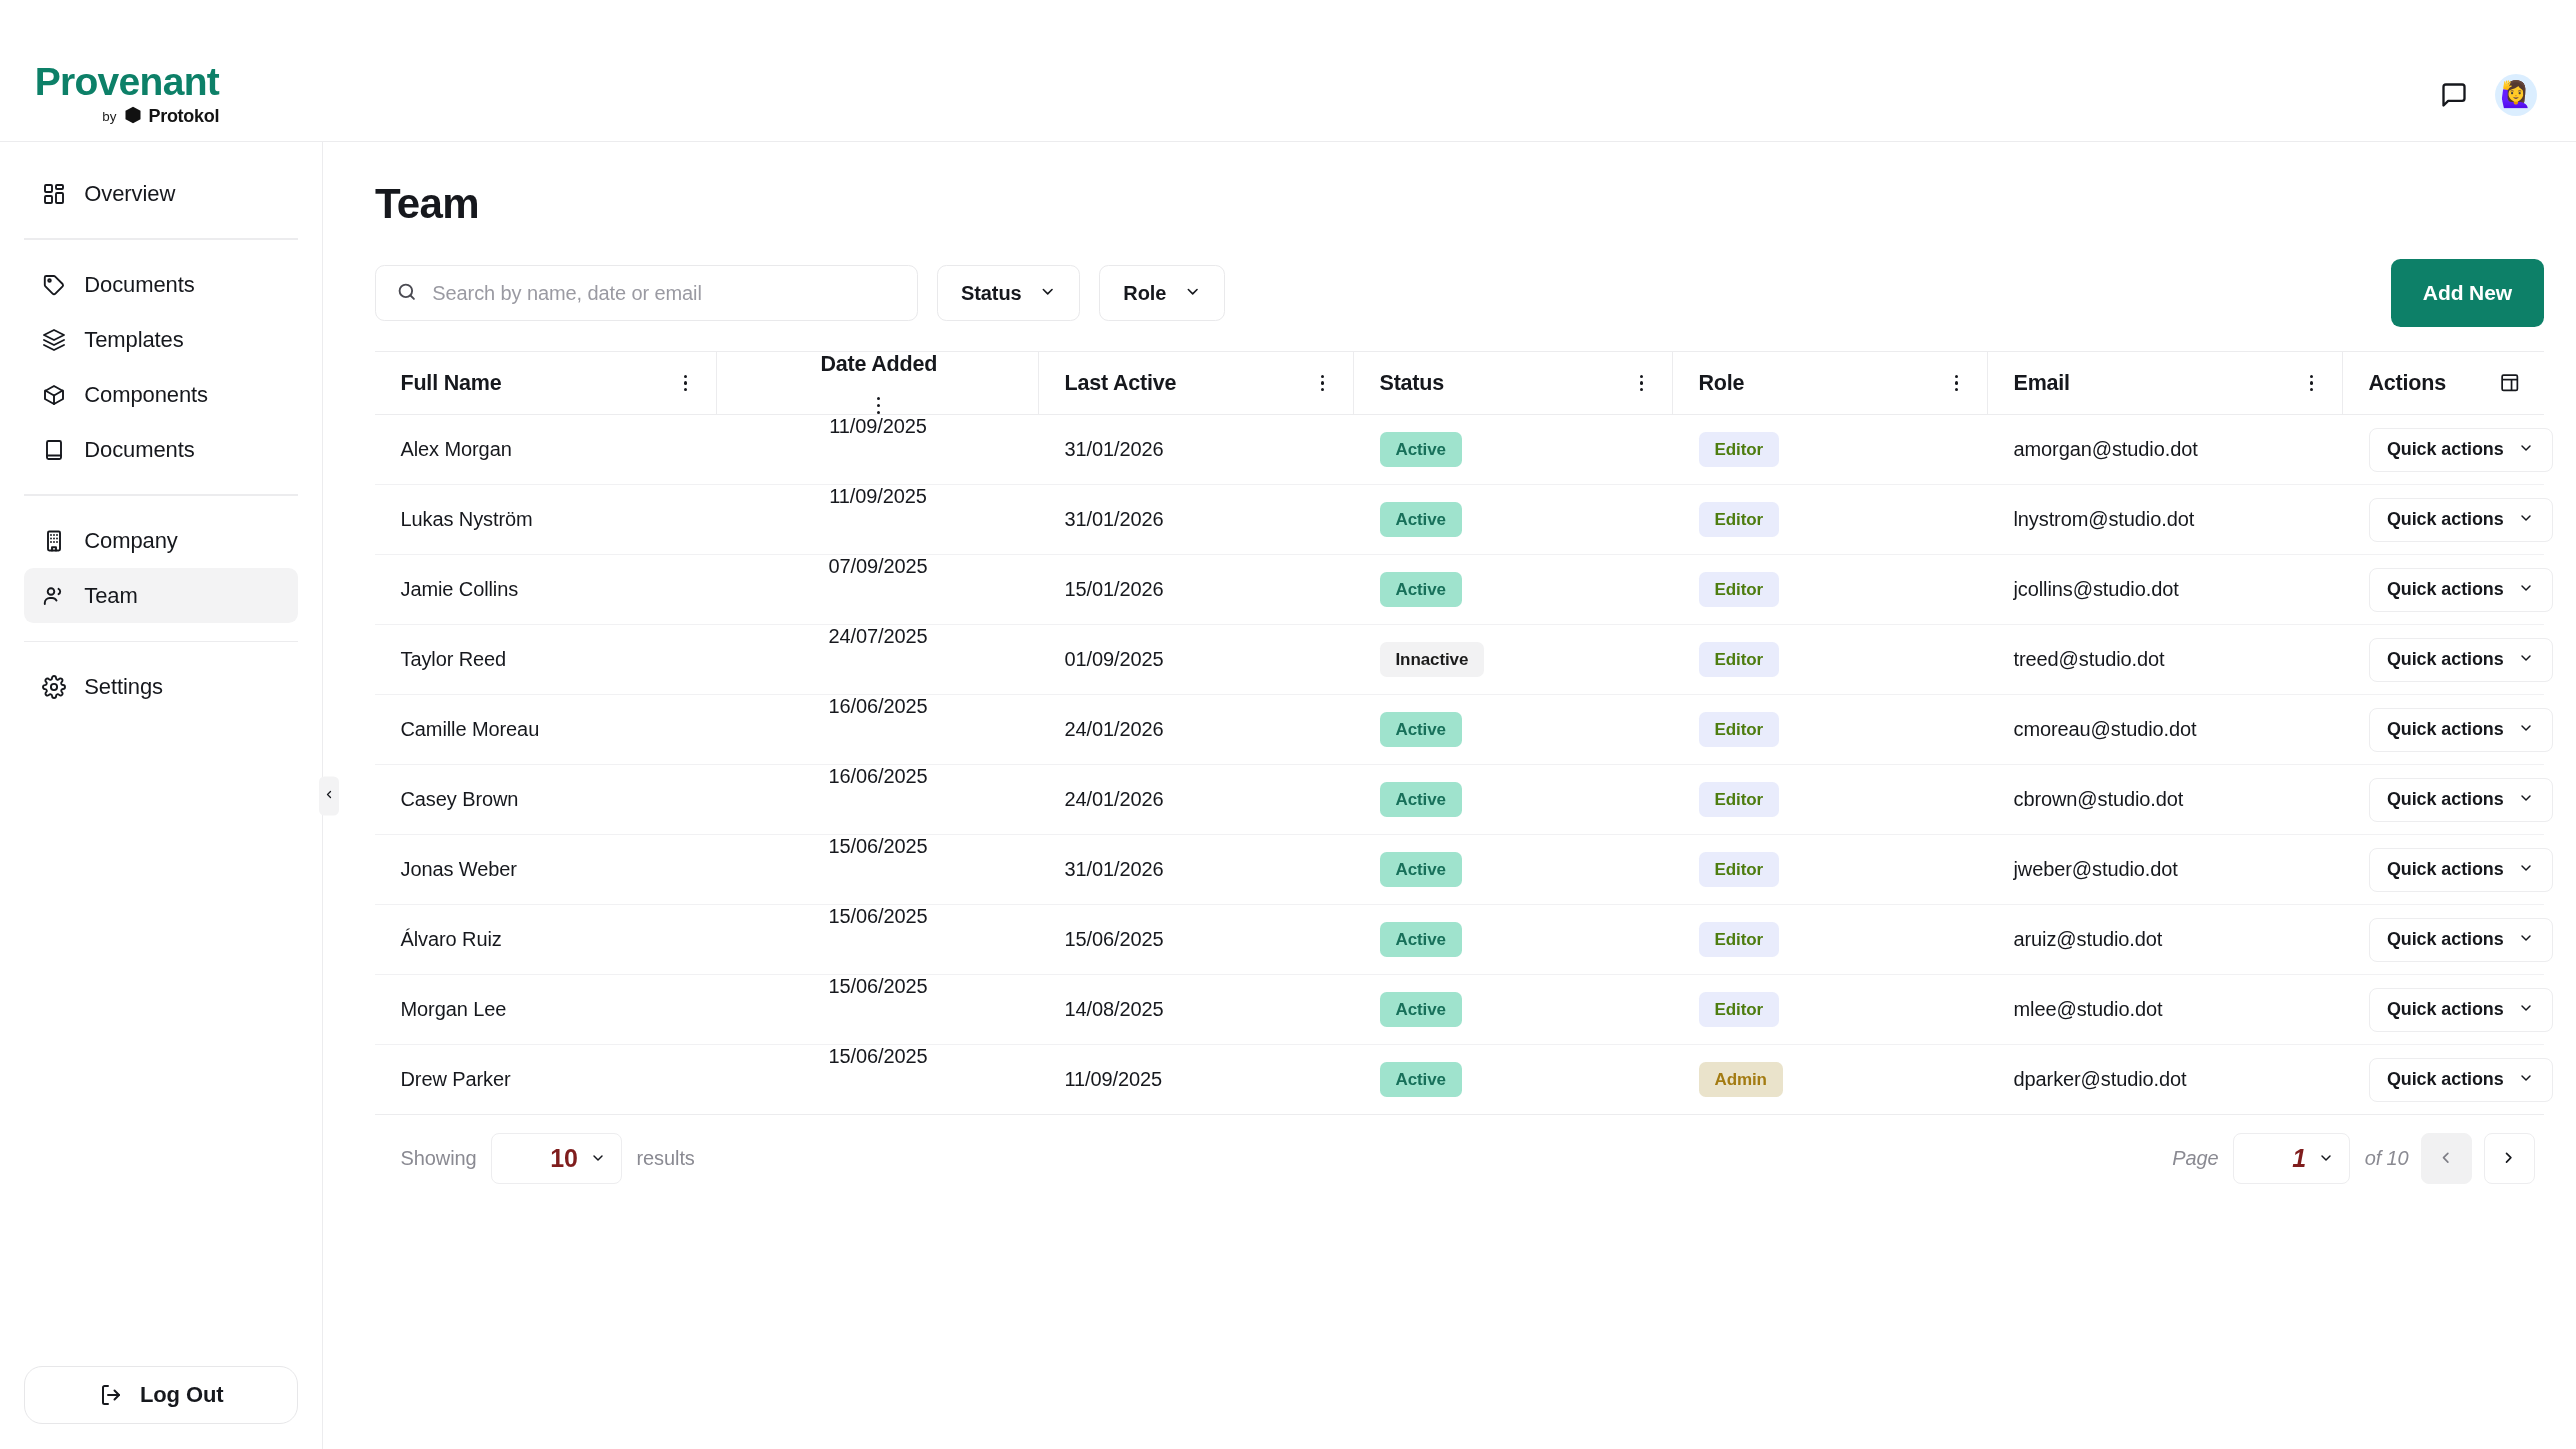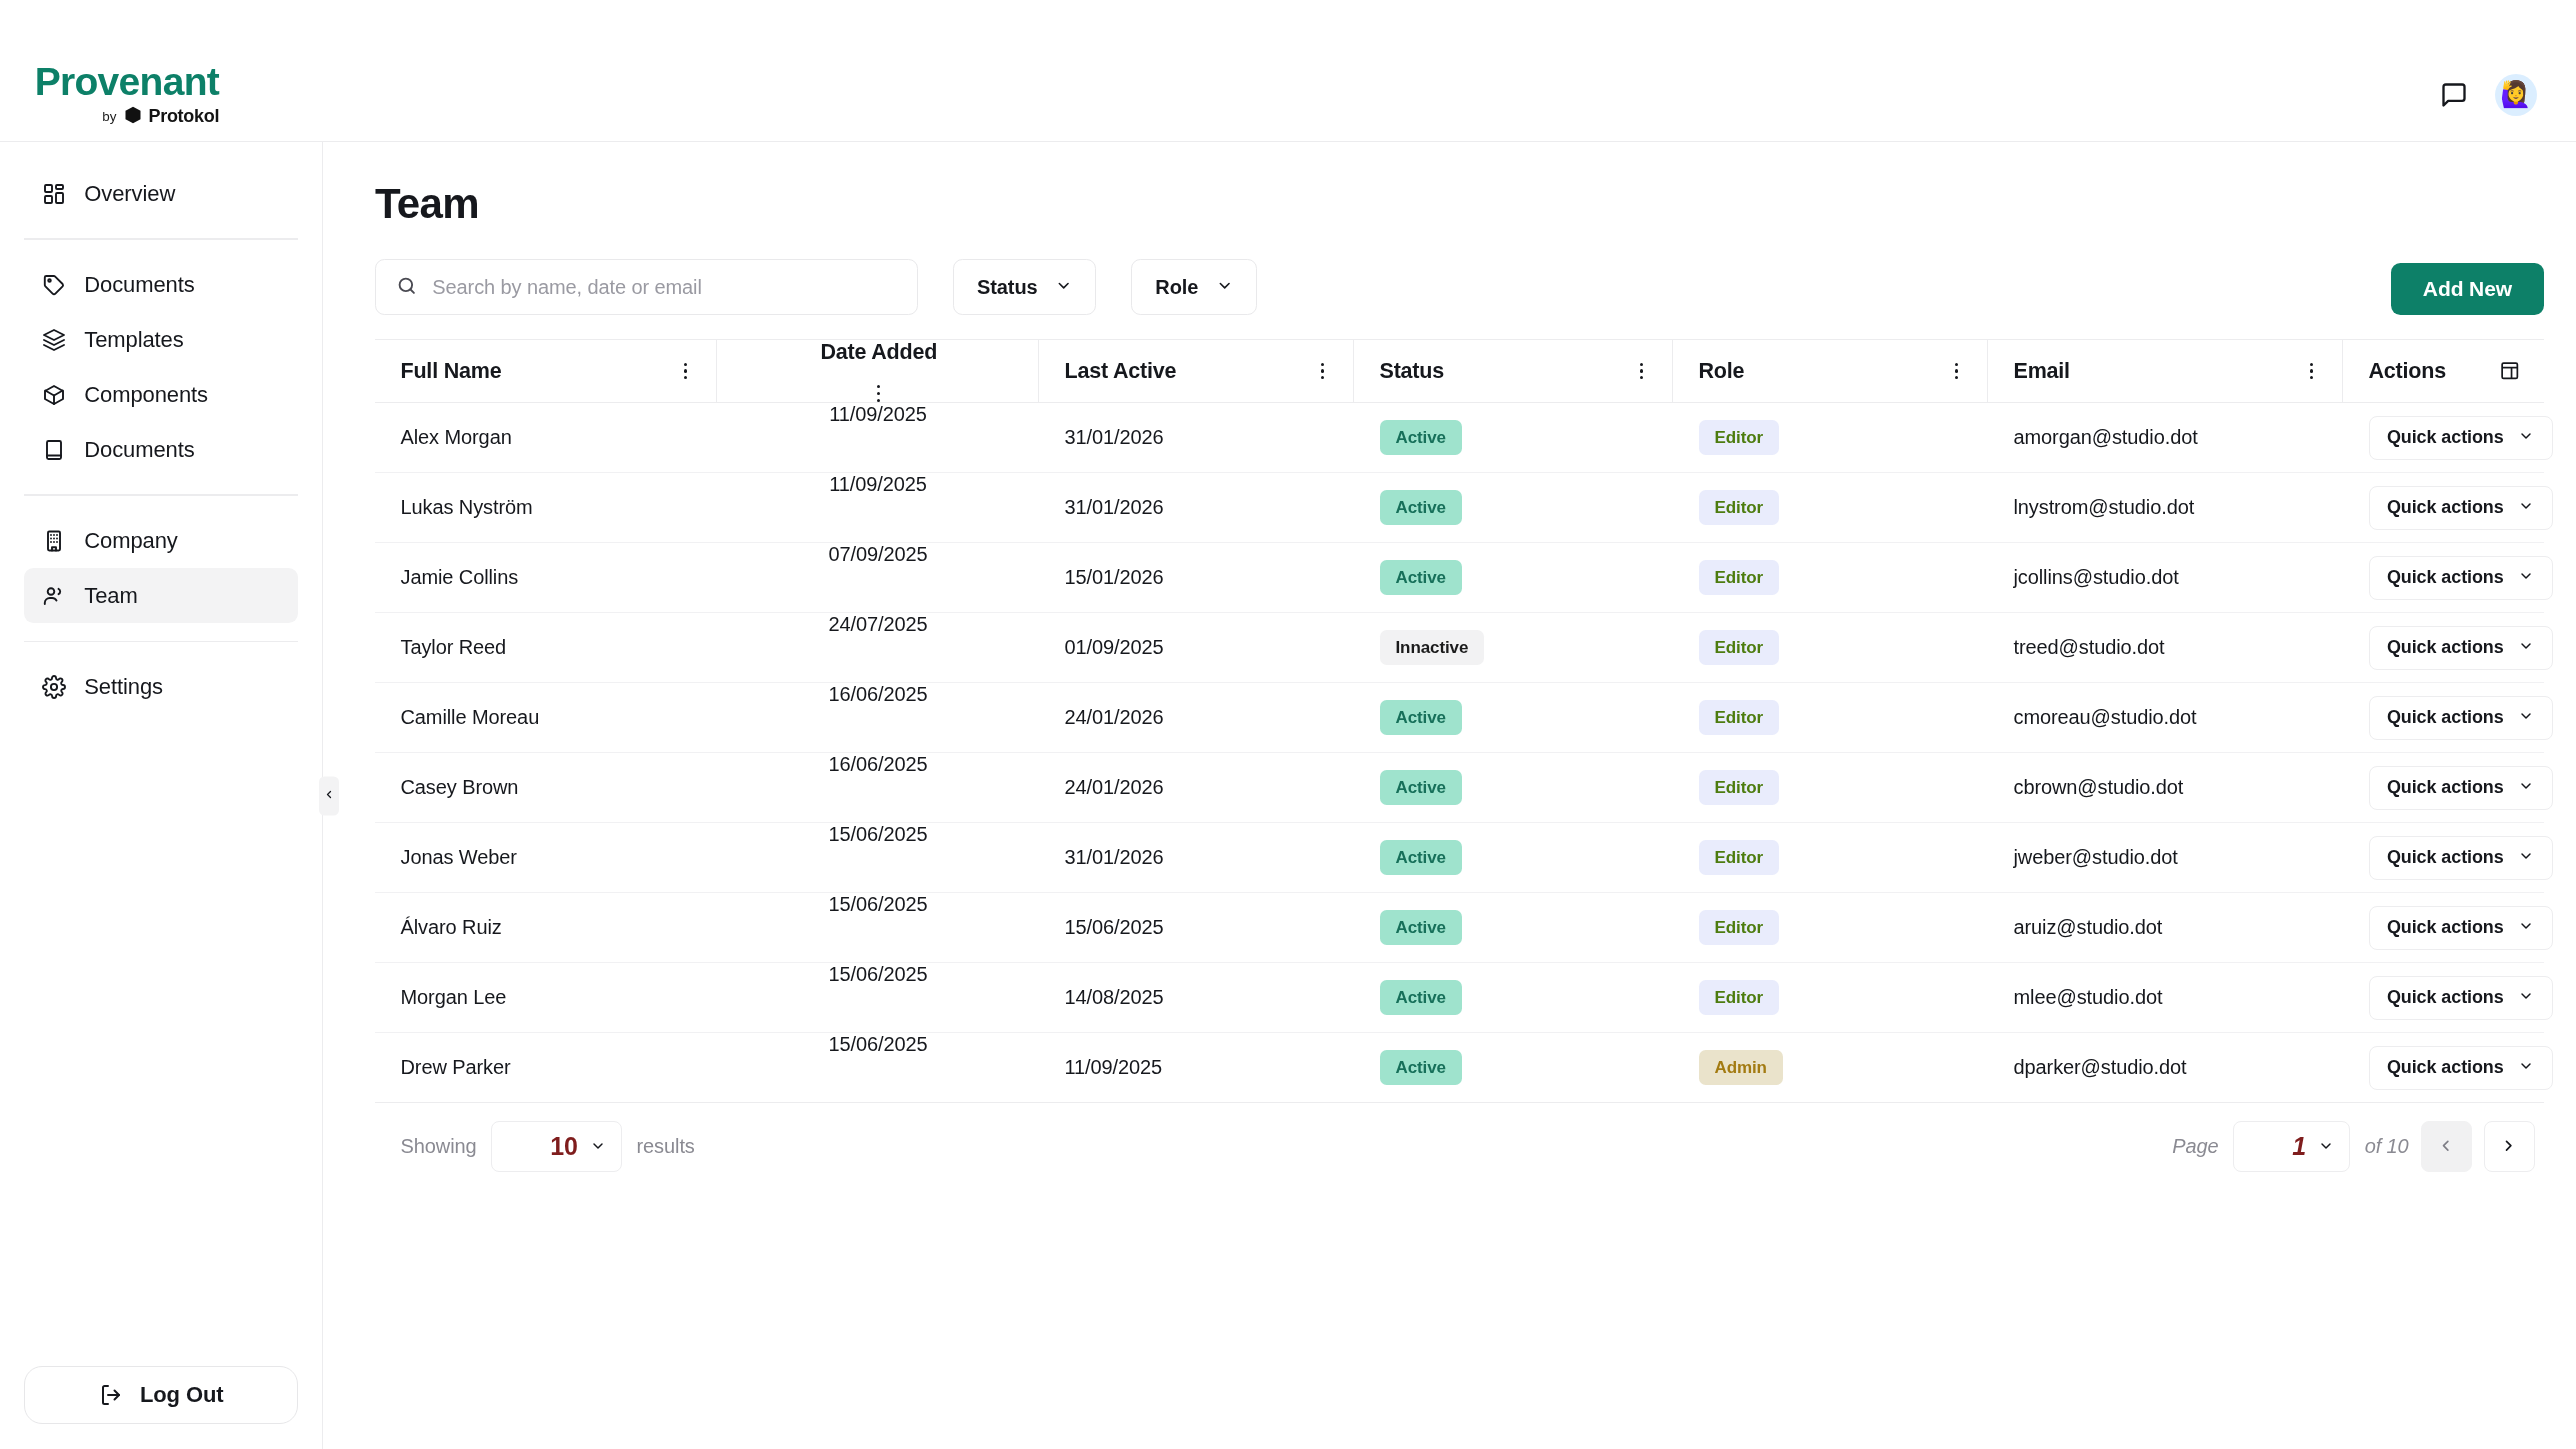--- a/index.html
+++ b/index.html
@@ -68,39 +68,39 @@
   .collapse-handle {
     position: absolute; right: -17.4px; top: 50%; transform: translateY(-50%);
     width: 20px; height: 39px; background: #f3f3f4; border-radius: 5.4px;
     display: flex; align-items: center; justify-content: center; cursor: pointer; z-index: 5;
   }
 
   
   .main { flex: 1; padding: 38px 32px 0 52px; min-width: 0; background: #fff; }
   .page-title { font-size: 42px; font-weight: 700; color: #16181d; letter-spacing: -0.7px; margin-bottom: 31px; }
 
-  .toolbar { display: flex; align-items: flex-end; gap: 35px; margin-bottom: 24px; }
+  .toolbar { display: flex; align-items: center; gap: 19px; margin-bottom: 24px; }
   .search-box {
     width: 543px; height: 56px; border: 1.3px solid #e9e9eb; border-radius: 9.4px;
     display: flex; align-items: center; gap: 14.8px; padding: 0 20px; background: #fff;
   }
   .search-input {
     border: none; outline: none; background: transparent;
     font-size: 20px; color: #16181d; font-family: "Liberation Sans", sans-serif;
     width: 100%; letter-spacing: -0.1px;
   }
   .search-input::placeholder { color: #9a9aa2; }
   .filter-btn {
     height: 56px; border: 1.3px solid #e9e9eb; border-radius: 9.4px; background: #fff;
     display: flex; align-items: center; gap: 17.4px; padding: 0 23px; cursor: pointer;
   }
   .filter-label { font-size: 20px; font-weight: 700; color: #16181d; letter-spacing: -0.1px; }
   .toolbar-spacer { flex: 1; }
   .add-new-btn {
-    height: 52px; border-radius: 9.4px; border: none; cursor: pointer;
+    height: 68px; border-radius: 9.4px; border: none; cursor: pointer;
     padding: 0 32px; display: flex; align-items: center; justify-content: center;
   }
   .add-new-label { font-size: 21px; font-weight: 700; color: #fff; letter-spacing: -0.1px; }
 
   
   .table { width: 100%; border-top: 1.3px solid #ececee; }
   .thead { display: flex; align-items: stretch; height: 63px; border-bottom: 1.3px solid #ececee; }
   .th {
     display: flex; align-items: center; justify-content: space-between;
     padding: 0 23px 0 25.5px; border-right: 1.3px solid #ececee;

